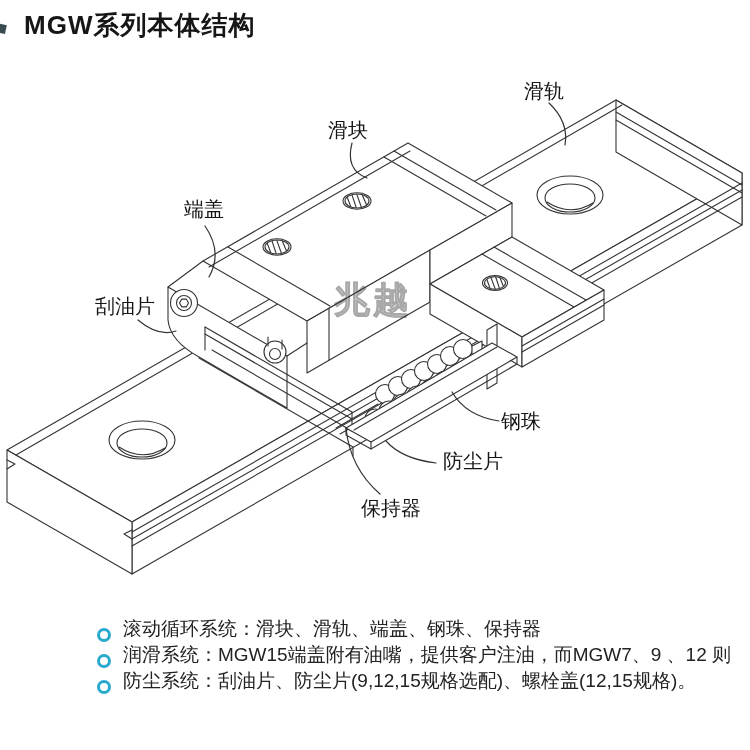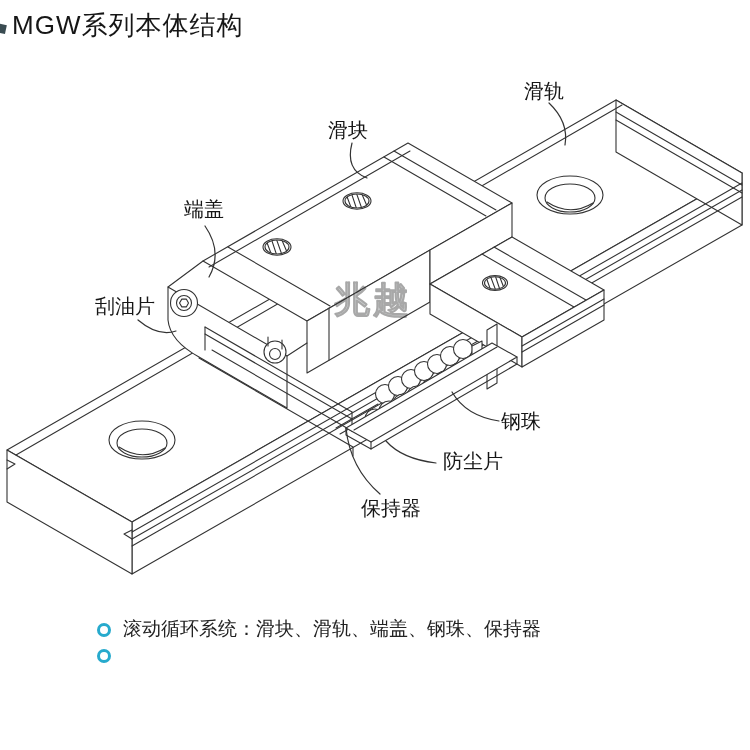--- a/index.html
+++ b/index.html
@@ -2,34 +2,34 @@
 <html><head>
 <meta charset="utf-8">
 <style>
   html,body{margin:0;padding:0;}
   body{
     width:750px;height:750px;position:relative;background:#ffffff;
     font-family:"Liberation Sans","DejaVu Sans",sans-serif;
     color:#1c1c1c;overflow:hidden;
   }
   .title{
-    position:absolute;left:12px;top:8px;
-    font-size:26px;font-weight:normal;letter-spacing:1px;color:#161616;
+    position:absolute;left:24px;top:8px;
+    font-size:26px;font-weight:bold;letter-spacing:1px;color:#161616;
   }
   .title-fragment{
     position:absolute;left:-4px;top:24px;width:10px;height:9px;
     background:#3a4c52;transform:rotate(12deg);
   }
   .diagram-svg{position:absolute;left:0;top:0;}
   .lbl{font-size:20px;font-weight:500;fill:#161616;}
   .watermark{
     font-size:36px;font-weight:bold;fill:#9aa0a2;opacity:0.42;letter-spacing:3px;
   }
   .notes{position:absolute;left:0;top:616px;width:750px;}
-  .note-item{display:flex;align-items:flex-start;}
+  .note-item{display:flex;align-items:flex-end;}
   .note-bullet{
     flex:0 0 auto;width:8px;height:8px;border:3px solid #27aacd;border-radius:50%;
     margin:7px 12px 0 97px;
   }
   .note-lines{flex:1 1 auto;min-width:0;}
   .note-line{
     font-size:19px;line-height:26px;color:#222;white-space:nowrap;overflow:hidden;
     font-weight:500;
   }
 </style>
@@ -208,15 +208,22 @@
 <div class="notes">
   <div class="note-item">
     <span class="note-bullet"></span>
     <div class="note-lines">
       <div class="note-line">滚动循环系统：滑块、滑轨、端盖、钢珠、保持器</div>
     </div>
   </div>
   <div class="note-item">
     <span class="note-bullet"></span>
     <div class="note-lines">
+      <div class="note-line">润滑系统：MGW15端盖附有油嘴，提供客户注油，而MGW7、9 、12 则</div>
+    </div>
+  </div>
+  <div class="note-item">
+    <span class="note-bullet"></span>
+    <div class="note-lines">
+      <div class="note-line">防尘系统：刮油片、防尘片(9,12,15规格选配)、螺栓盖(12,15规格)。</div>
     </div>
   </div>
 </div>
 
 </body></html>

